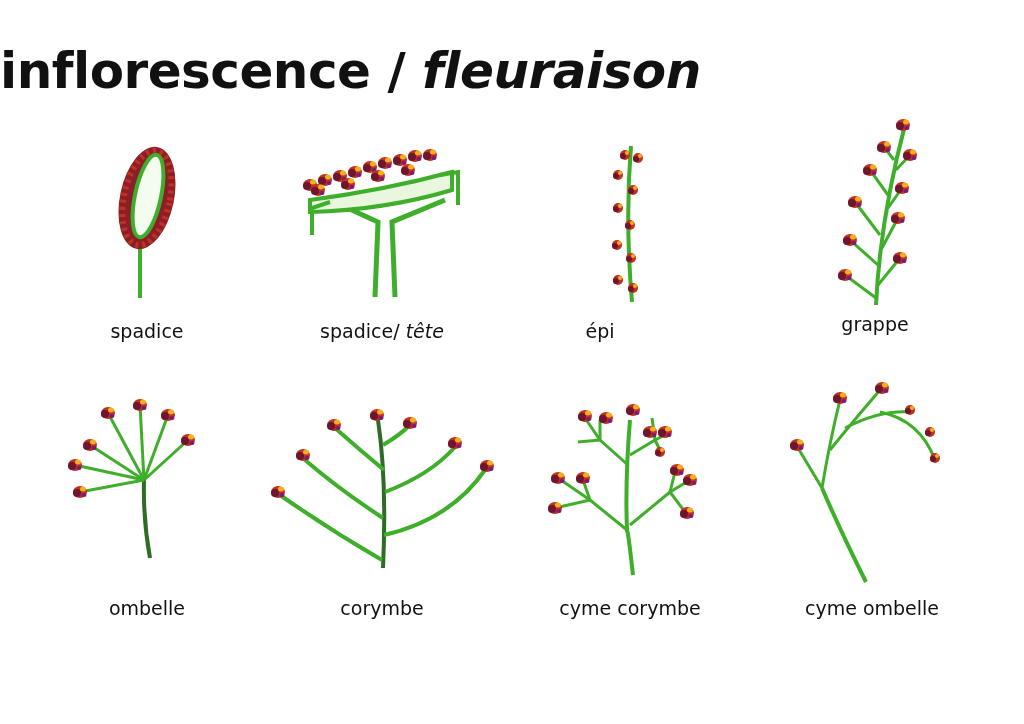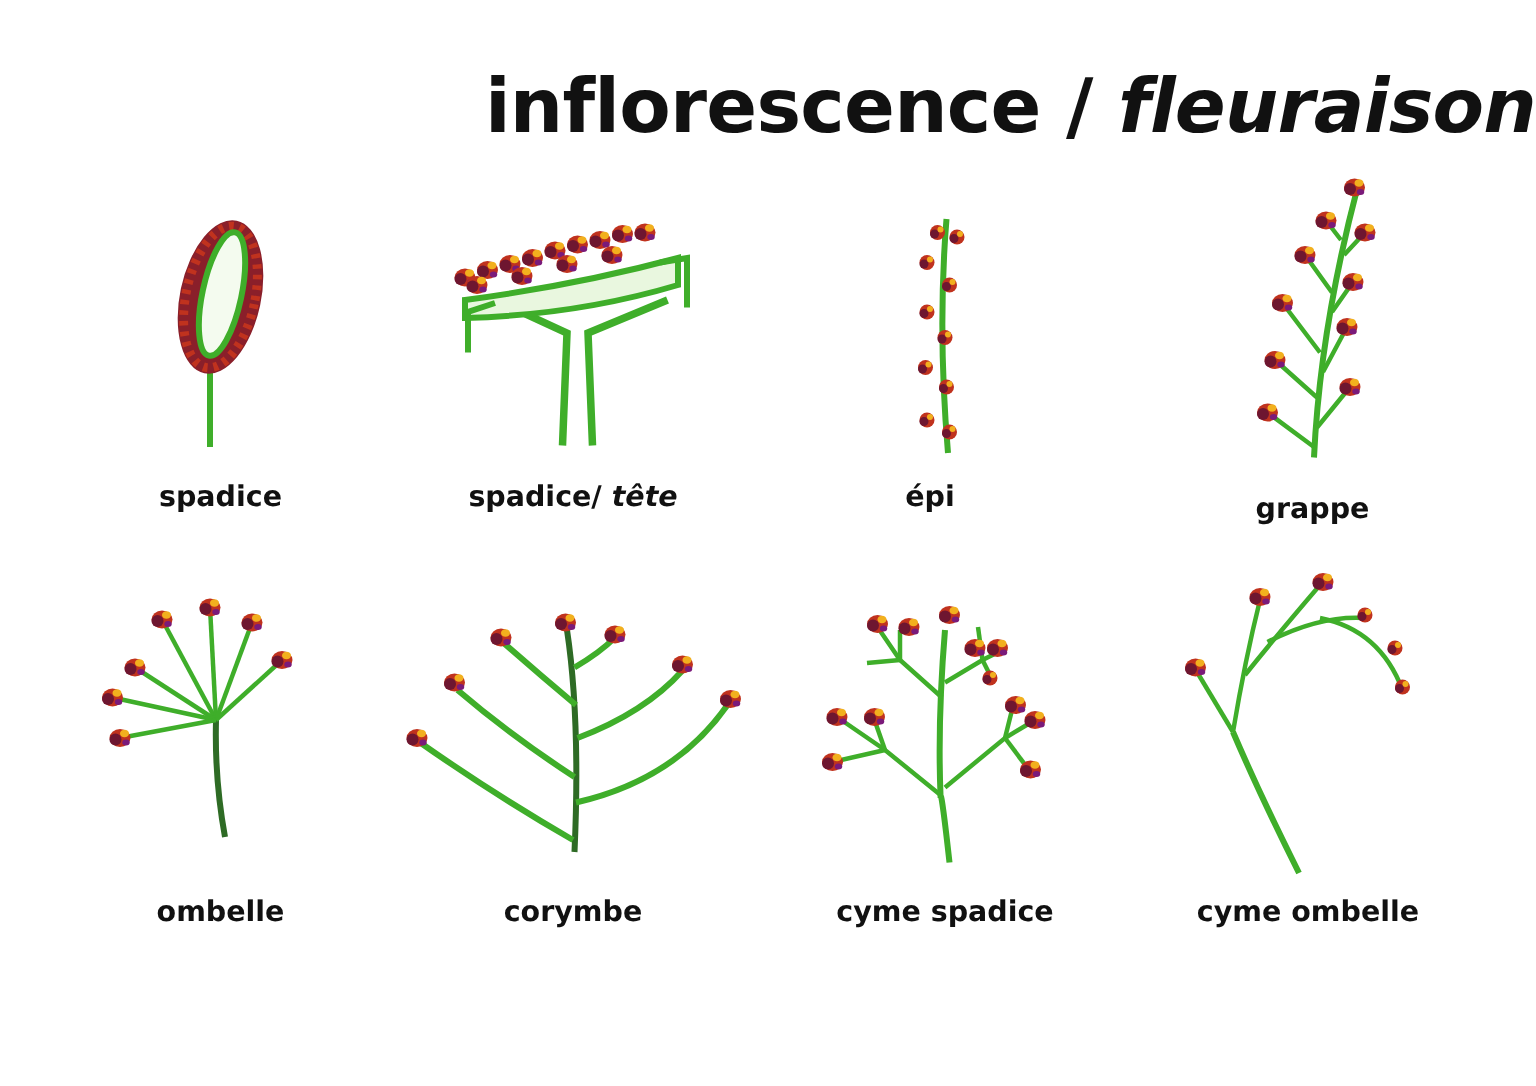--- a/index.html
+++ b/index.html
@@ -1,23 +1,23 @@
 <!DOCTYPE html>
 <html><head>
 <meta charset="utf-8">
 <style>
   html, body { margin: 0; padding: 0; background: #ffffff; }
   body { width: 1024px; height: 724px; position: relative; overflow: hidden;
          font-family: "DejaVu Sans", sans-serif; color: #111; }
-  .title { position: absolute; left: 0; width: 1024px; top: 42px; text-align: right;
+  .title { position: absolute; left: 0; width: 1024px; top: 42px; text-align: left;
            font-size: 50px; font-weight: bold; letter-spacing: -0.5px; }
   .title .it { font-style: italic; }
   .cell { position: absolute; }
   .cell svg { position: absolute; overflow: visible; }
-  .label { position: absolute; font-weight: bold; font-size: 19px; text-align: right;
+  .label { position: absolute; font-weight: normal; font-size: 19px; text-align: right;
            white-space: nowrap; transform: translateX(-50%); }
   .label .it { font-style: italic; margin-top: 12px; }
 </style>
 </head>
 <body>
 
 <div class="title">
   <span>inflorescence</span><span> / </span><span class="it">fleuraison</span>
 </div>
 
@@ -79,39 +79,39 @@
       <use href="#flws" x="638" y="158"></use>
     <use href="#flws" x="618" y="175"></use>
       <use href="#flws" x="633" y="190"></use>
     <use href="#flws" x="618" y="208"></use>
       <use href="#flws" x="630" y="225"></use>
     <use href="#flws" x="617" y="245"></use>
       <use href="#flws" x="631" y="258"></use>
     <use href="#flws" x="618" y="280"></use>
       <use href="#flws" x="633" y="288"></use>
   </svg>
-  <div class="label" style="left:620px;top:320px">épi</div>
+  <div class="label" style="left:600px;top:320px">épi</div>
 </div>
 
 <div class="cell">
   <svg width="1024" height="724" style="left:0;top:0">
     <path d="M876 305 Q880 220 905 125" fill="none" stroke="#3fae2a" stroke-width="4"></path>
     <path d="M876 298 L845 275 M878 265 L850 240 M880 235 L855 202 M888 195 L870 170 M894 160 L884 147 M878 285 L900 258 M882 248 L898 218 M888 208 L902 188 M896 170 L910 155" stroke="#3fae2a" stroke-width="3" fill="none"></path>
     <use href="#flw" x="845" y="275"></use>
       <use href="#flw" x="850" y="240"></use>
       <use href="#flw" x="855" y="202"></use>
     <use href="#flw" x="870" y="170"></use>
       <use href="#flw" x="884" y="147"></use>
       <use href="#flw" x="903" y="125"></use>
     <use href="#flw" x="900" y="258"></use>
       <use href="#flw" x="898" y="218"></use>
       <use href="#flw" x="902" y="188"></use>
       <use href="#flw" x="910" y="155"></use>
   </svg>
-  <div class="label" style="left:875px;top:328px">grappe</div>
+  <div class="label" style="left:875px;top:313px">grappe</div>
 </div>
 
 <div class="cell">
   <svg width="1024" height="724" style="left:0;top:0">
     <path d="M150 558 Q143 520 144 480" fill="none" stroke="#2e6b25" stroke-width="4"></path>
     <g stroke="#3fae2a" stroke-width="3" fill="none">
       <line x1="144" y1="480" x2="108" y2="413"></line>
         <line x1="144" y1="480" x2="140" y2="405"></line>
       <line x1="144" y1="480" x2="168" y2="415"></line>
         <line x1="144" y1="480" x2="188" y2="440"></line>
@@ -175,21 +175,21 @@
     <use href="#flw" x="690" y="480"></use>
       <use href="#flw" x="687" y="513"></use>
       <use href="#flw" x="677" y="470"></use>
     <use href="#flw" x="585" y="416"></use>
       <use href="#flw" x="606" y="418"></use>
       <use href="#flw" x="633" y="410"></use>
     <use href="#flw" x="665" y="432"></use>
       <use href="#flw" x="650" y="432"></use>
       <use href="#flws" x="660" y="452"></use>
   </svg>
-  <div class="label" style="left:630px;top:597px">cyme spadice</div>
+  <div class="label" style="left:630px;top:597px">cyme corymbe</div>
 </div>
 
 <div class="cell">
   <svg width="1024" height="724" style="left:0;top:0">
     <path d="M866 582 Q840 530 822 488" fill="none" stroke="#3fae2a" stroke-width="4"></path>
     <g stroke="#3fae2a" stroke-width="3" fill="none">
       <path d="M822 488 L798 448"></path>
       <path d="M822 488 Q830 440 840 400"></path>
       <path d="M830 450 Q850 425 880 390"></path>
       <path d="M845 428 Q880 410 910 412"></path>

